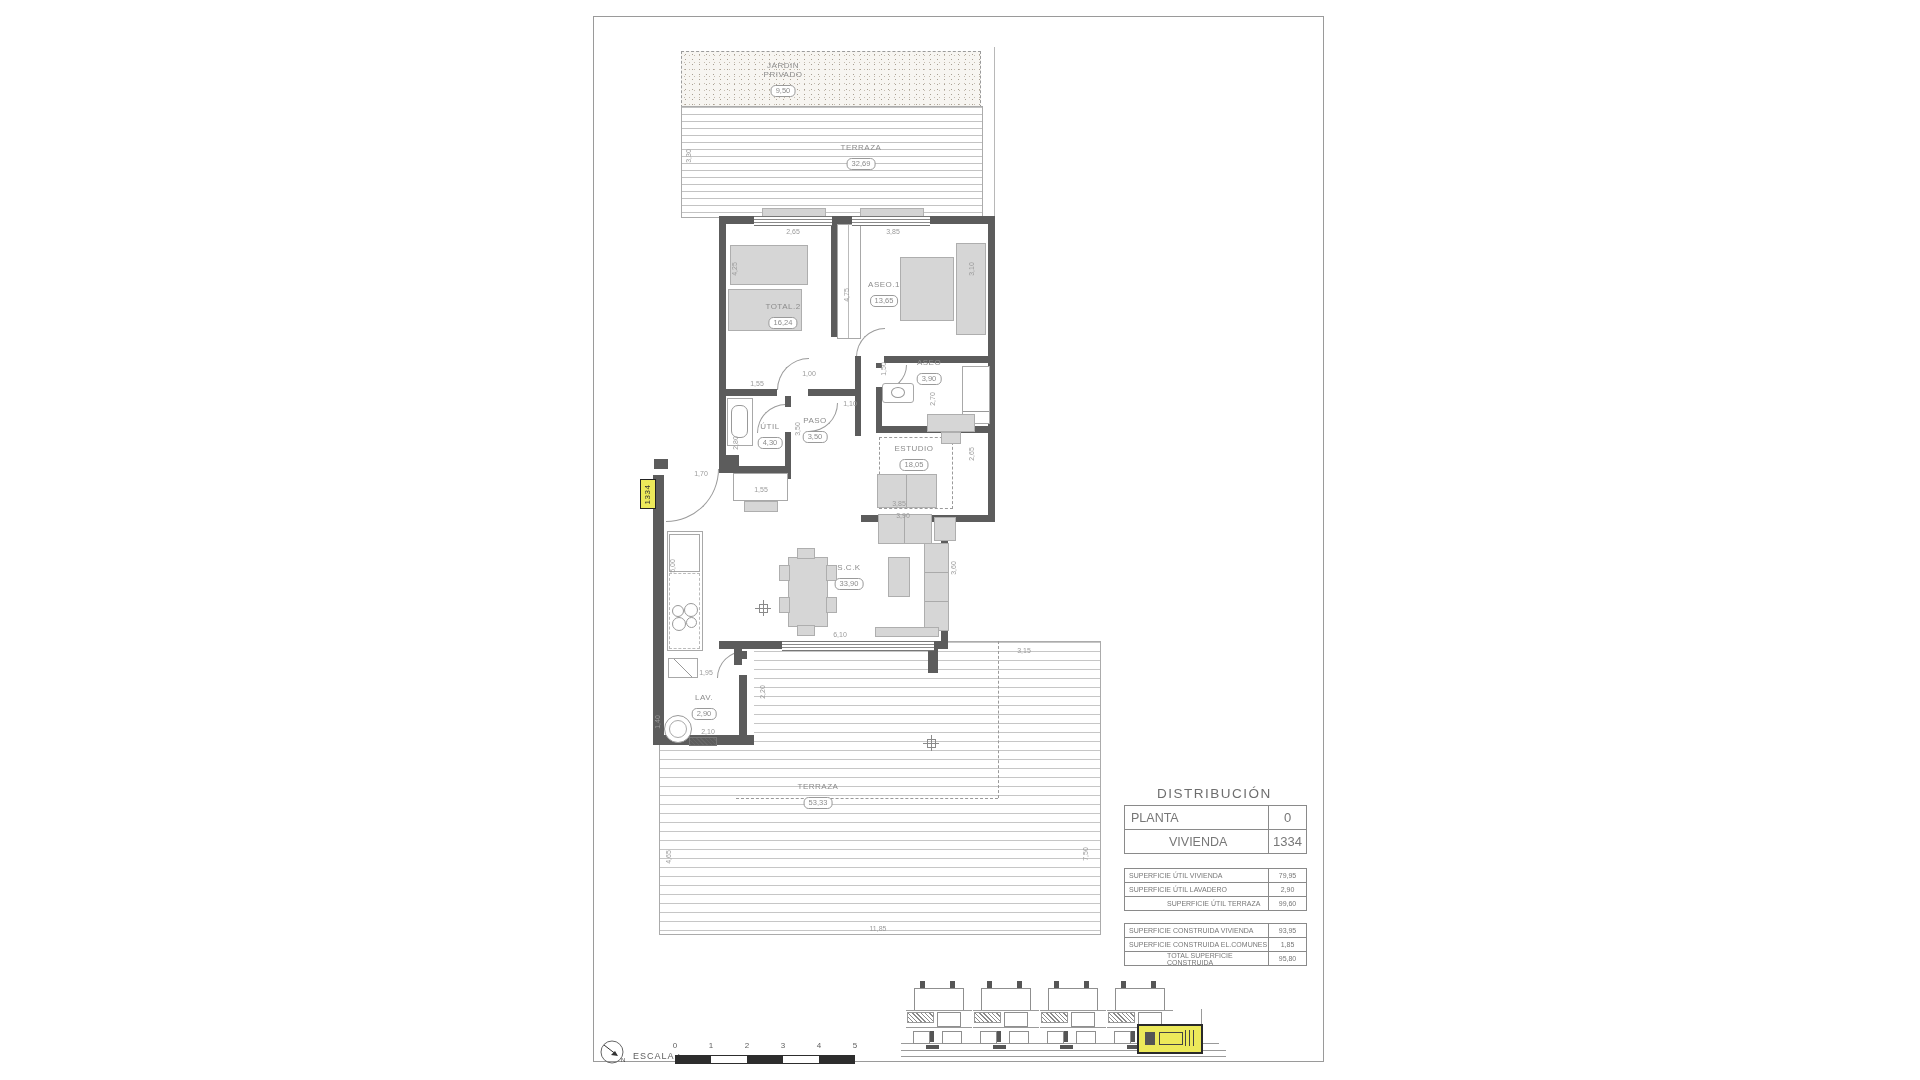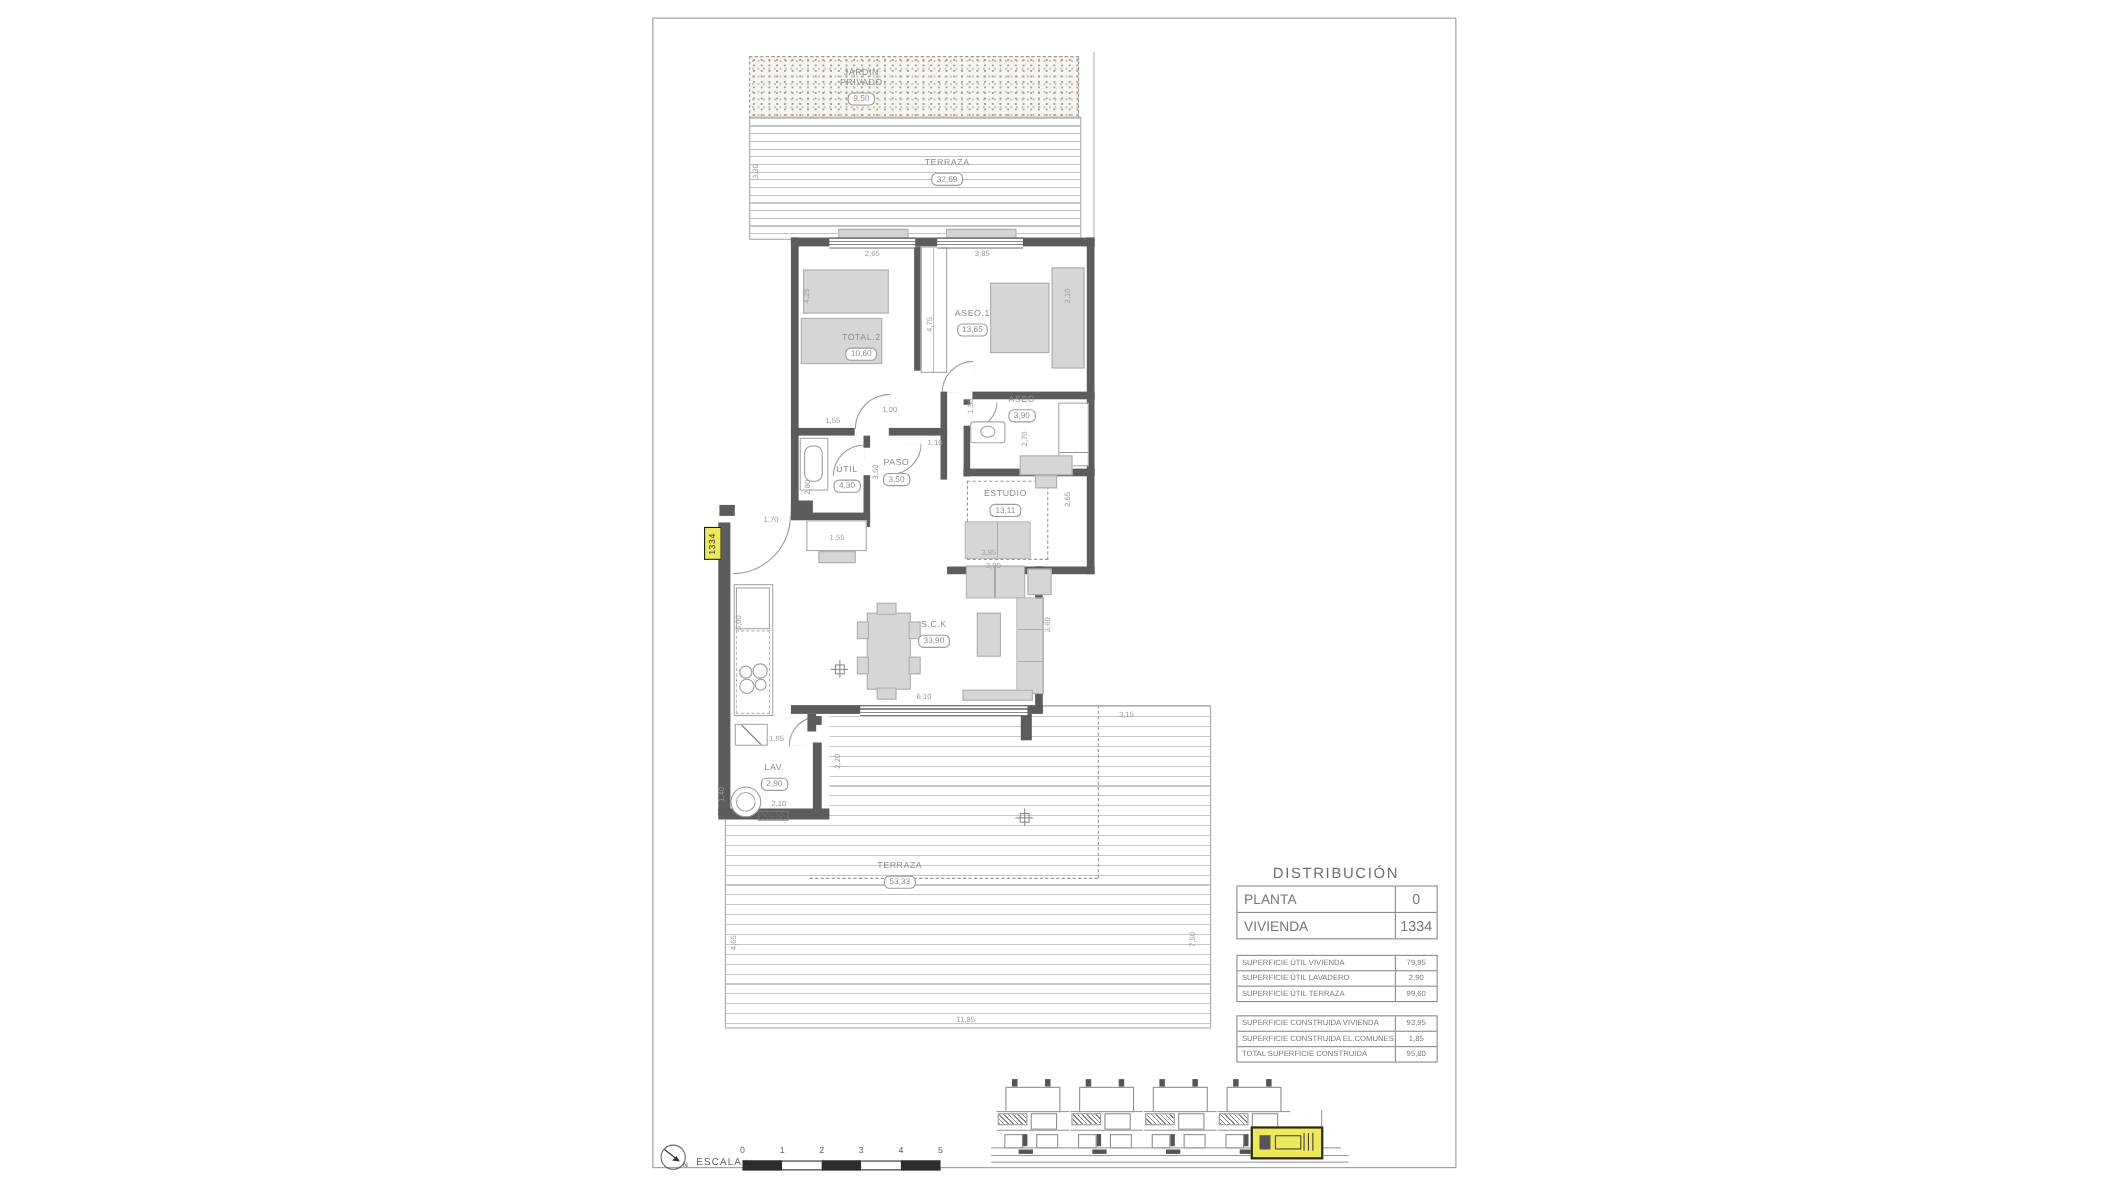--- a/index.html
+++ b/index.html
@@ -38,21 +38,21 @@
   .dim{position:absolute;z-index:6;font-size:7px;color:#9b9b9b;white-space:nowrap;transform:translate(-50%,-50%);}
   .dim.rot{transform:translate(-50%,-50%) rotate(-90deg);}
   
   .tag{position:absolute;z-index:7;background:#ecE95a;background:#ece95a;border:1px solid #222;color:#333;
     font-size:8px;width:14px;height:28px;display:flex;align-items:center;justify-content:center;}
   .tag span{transform:rotate(-90deg);display:block;letter-spacing:.5px;}
   
   .tb-title{position:absolute;z-index:6;text-align:center;font-size:13.5px;color:#6e6e6e;letter-spacing:1.5px;}
   .tbl{position:absolute;z-index:6;border:1px solid #8a8a8a;background:#fff;}
   .tbl .trow{display:flex;border-bottom:1px solid #8a8a8a;color:#777;}
-  .tbl .trow:last-child{border-bottom:none;}
+  .tbl .trow:last-child{border-bottom:none;margin-left:38px;}
   .tbl .lbl{flex:1;padding-left:6px;display:flex;align-items:center;}
   .tbl .val{width:37px;border-left:1px solid #8a8a8a;display:flex;align-items:center;justify-content:center;}
   .tbl.lg .trow{height:23px;font-size:12.5px;}
   .tbl.lg .val{font-size:13px;}
   .tbl.sm .trow{height:13px;font-size:7px;}
   .tbl.sm .lbl{padding-left:4px;}
   
   .scalebar{position:absolute;z-index:6;color:#5f5f5f;}
   .sb-num{position:absolute;font-size:8px;transform:translateX(-50%);color:#5f5f5f;}
   .sb-seg{position:absolute;top:24px;height:7px;border-top:1px solid #2d2d2d;border-bottom:1px solid #2d2d2d;}
@@ -177,26 +177,26 @@
   <div class="abs" style="left:75px;top:703px;width:16px;height:16px;border:1px solid #aaa;border-radius:50%;z-index:5;"></div>
 
   <div class="tag" style="left:46px;top:462px;">
     <span>1334</span>
   </div>
 
   <div id="room-layer">
       <div class="room-label" style="left: 189px; top: 44px;"><span class="rname">JARDIN
 PRIVADO</span><span class="rval">9,50</span></div>
       <div class="room-label" style="left: 267px; top: 126px;"><span class="rname">TERRAZA</span><span class="rval">32,69</span></div>
-      <div class="room-label" style="left: 189px; top: 285px;"><span class="rname">TOTAL.2</span><span class="rval">10,60</span></div>
+      <div class="room-label" style="left: 189px; top: 285px;"><span class="rname">TOTAL.2</span><span class="rval">16,24</span></div>
       <div class="room-label" style="left: 290px; top: 263px;"><span class="rname">ASEO.1</span><span class="rval">13,65</span></div>
       <div class="room-label" style="left: 335px; top: 341px;"><span class="rname">ASEO</span><span class="rval">3,90</span></div>
       <div class="room-label" style="left: 176px; top: 405px;"><span class="rname">ÚTIL</span><span class="rval">4,30</span></div>
       <div class="room-label" style="left: 221px; top: 399px;"><span class="rname">PASO</span><span class="rval">3,50</span></div>
-      <div class="room-label" style="left: 320px; top: 427px;"><span class="rname">ESTUDIO</span><span class="rval">13,11</span></div>
+      <div class="room-label" style="left: 320px; top: 427px;"><span class="rname">ESTUDIO</span><span class="rval">18,05</span></div>
       <div class="room-label" style="left: 255px; top: 546px;"><span class="rname">S.C.K</span><span class="rval">33,90</span></div>
       <div class="room-label" style="left: 110px; top: 676px;"><span class="rname">LAV.</span><span class="rval">2,90</span></div>
       <div class="room-label" style="left: 224px; top: 765px;"><span class="rname">TERRAZA</span><span class="rval">53,33</span></div>
     </div>
   <div id="dim-layer">
       <span class="dim rot" style="left: 94px; top: 139px;">3,30</span>
       <span class="dim" style="left: 199px; top: 214px;">2,65</span>
       <span class="dim" style="left: 299px; top: 214px;">3,85</span>
       <span class="dim rot" style="left: 140px; top: 252px;">4,25</span>
       <span class="dim rot" style="left: 252px; top: 278px;">4,75</span>

